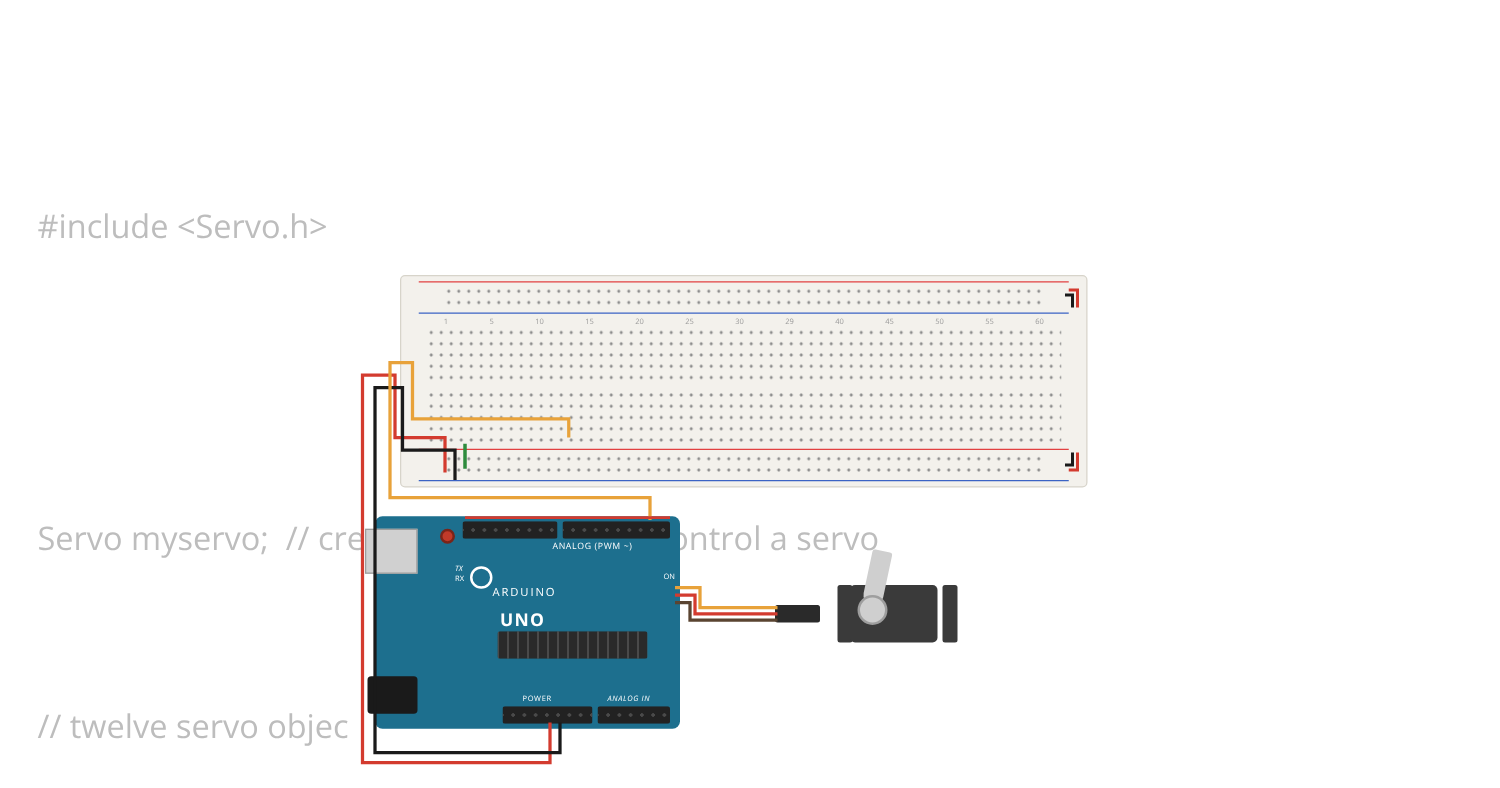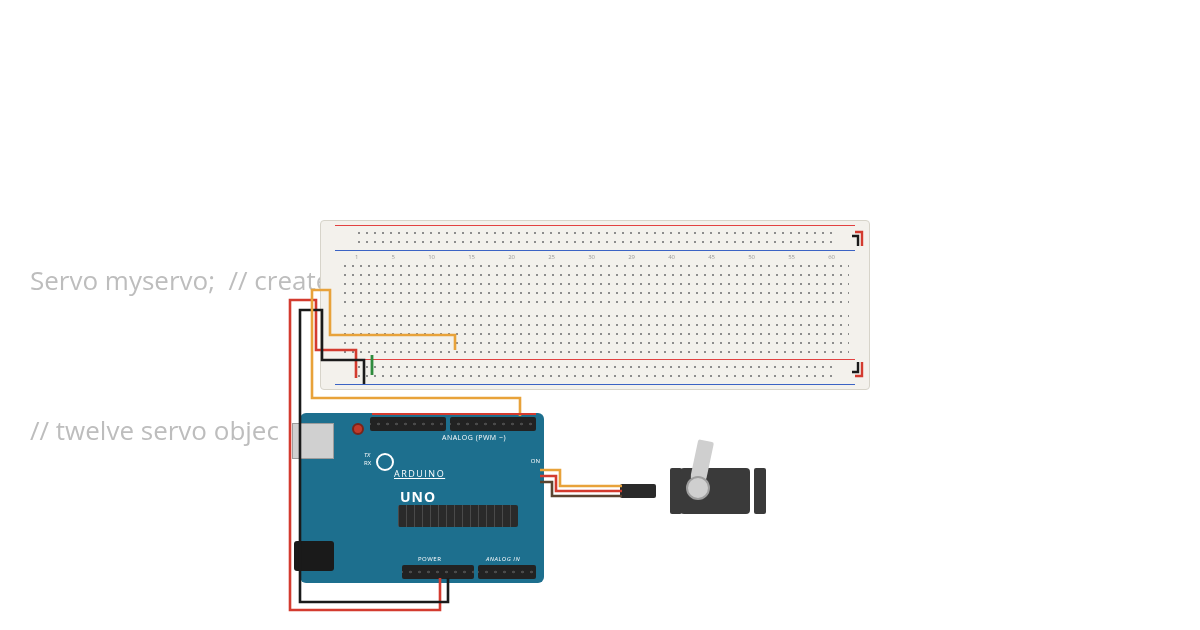--- a/index.html
+++ b/index.html
@@ -126,21 +126,21 @@
   .arduino .brand {
     position: absolute;
     top: 38px; left: 100px;
     font-size: 14px; font-weight: 700;
     letter-spacing: 1px;
     margin-top: 36px;
   }
   .arduino .subbrand {
     position: absolute;
     top: 54px; left: 94px;
-    font-size: 9px; letter-spacing: 1.5px; text-decoration: underline;
+    font-size: 9px; letter-spacing: 1.5px;
   }
   .arduino .ring {
     position: absolute;
     top: 40px; left: 76px;
     width: 18px; height: 18px;
     border: 2px solid #fff;
     border-radius: 50%;
   }
   .arduino .lbl-digital {
     position: absolute;
@@ -213,20 +213,21 @@
     top: 24px; left: -40px;
     width: 36px; height: 14px;
     background: #2a2a2a;
     border-radius: 2px;
   }
 </style>
 </head>
 <body>
 
 <div class="code-layer">
+  <div>#include &lt;Servo.h&gt;</div>
   <div></div>
   <div>Servo myservo;  // create servo object to control a servo</div>
   <div>// twelve servo objec</div>
   <div></div>
   
   <div></div>
   
   
   
   <div></div>

